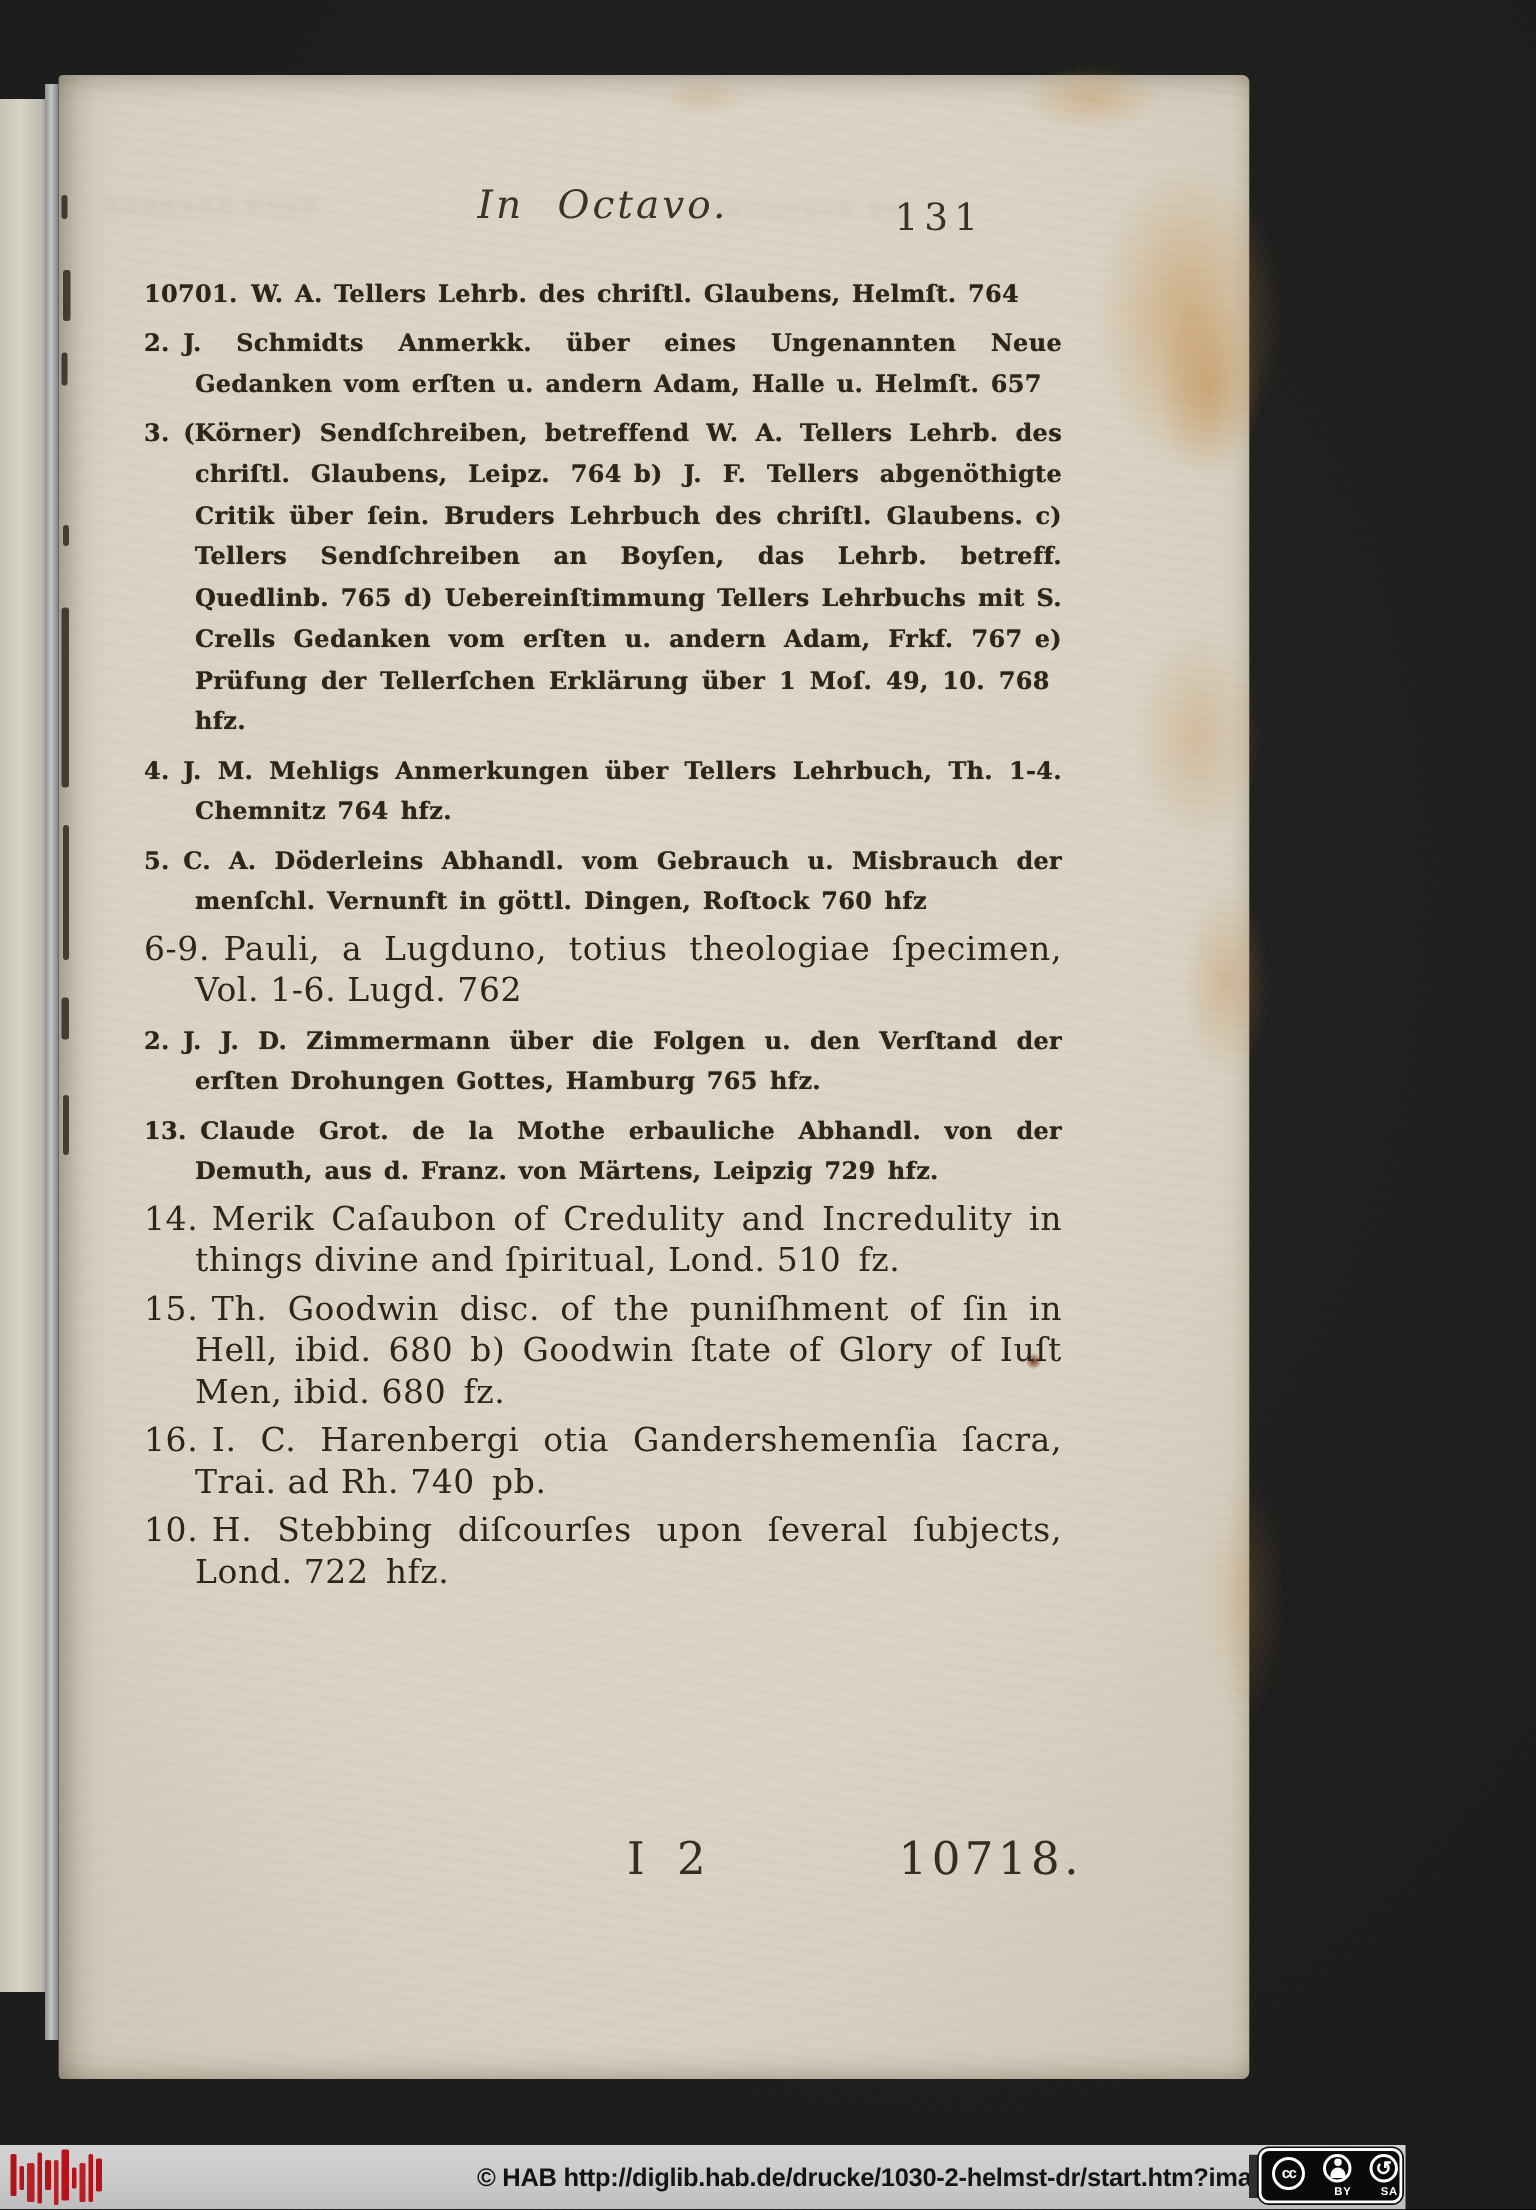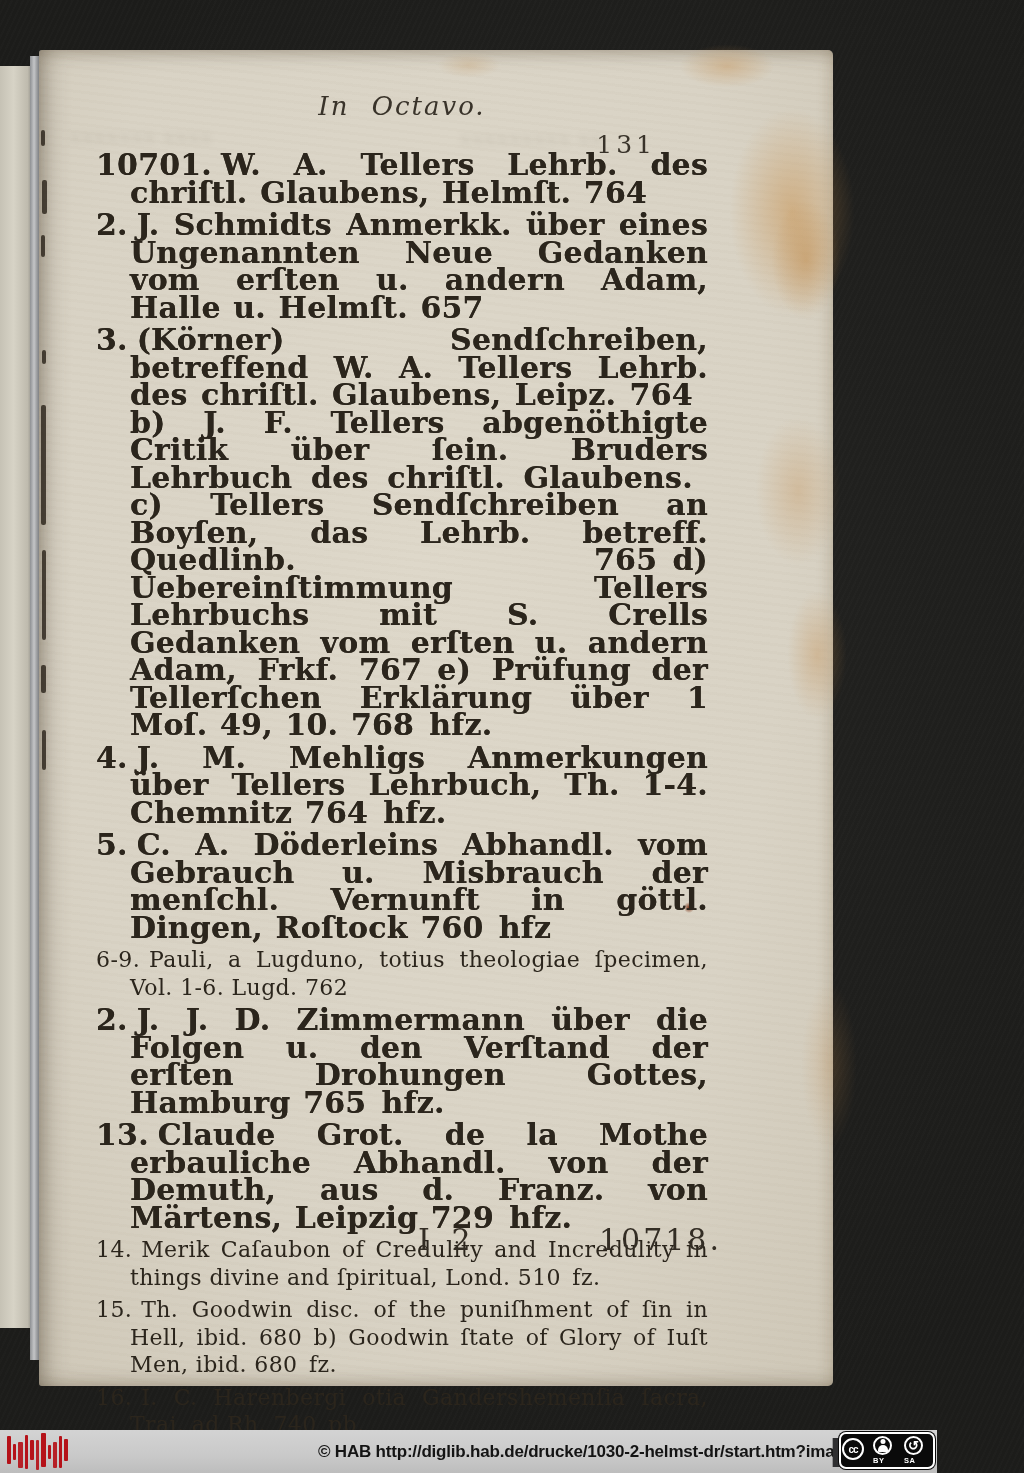--- a/index.html
+++ b/index.html
@@ -38,31 +38,31 @@
       inset -6px 0 18px -8px rgba(140,115,80,.30),
       inset 0 10px 22px -12px rgba(90,75,55,.35),
       inset 0 -10px 22px -12px rgba(90,75,55,.30);
   }
   .stain{position:absolute;border-radius:50%;pointer-events:none;}
   .binding-mark{position:absolute;background:rgba(25,18,10,.72);border-radius:2px;}
   .ghost{position:absolute;filter:blur(3px);opacity:.13;color:#6b6354;
          font-style:italic;font-size:22px;white-space:nowrap;}
   
   .page-inner{position:absolute;left:57px;top:0;width:612px;height:100%;color:var(--ink);}
-  .page-header{position:relative;padding-top:41px;height:36px;}
+  .page-header{position:relative;padding-top:72px;height:36px;}
   .header-title{
     display:block;text-align:center;font-style:italic;font-size:26px;
     letter-spacing:2px;word-spacing:12px;color:#39332a;
   }
   .page-number{
     position:absolute;right:52px;top:80px;font-size:25px;letter-spacing:4px;color:#39332a;
   }
   .entries{margin-top:24px;}
   .entry{
-    font-size:30px;line-height:27.5px;margin-bottom:5px;
+    font-size:16px;line-height:27.5px;margin-bottom:5px;
     text-align:justify;padding-left:34px;text-indent:-34px;
     color:var(--ink);
   }
   .entry .num{margin-right:9px;}
   .fraktur{font-weight:700;letter-spacing:.2px;word-spacing:2px;text-shadow:0 0 .5px rgba(43,37,28,.8);}
   .antiqua{font-weight:400;font-size:22px;letter-spacing:.4px;}
   .page-foot{position:absolute;left:57px;top:1172px;width:612px;height:30px;font-size:30px;color:#332d24;}
   .signature{position:absolute;left:322px;letter-spacing:6px;}
   .catchword{position:absolute;left:503px;letter-spacing:3px;}
   
@@ -84,21 +84,21 @@
     font-size:40px;font-weight:900;color:#2f2f31;letter-spacing:-3px;
     transform:scaleY(1.05);transform-origin:center;
   }
   .cc-badge{
     position:absolute;right:2px;top:2px;width:96px;height:37px;
     background:#0a0a0a;border-radius:7px;
     box-shadow:inset 0 0 0 2px #fff, 0 0 0 1px #0a0a0a;
     display:flex;align-items:flex-start;justify-content:space-evenly;padding-top:4px;
     box-sizing:border-box;
   }
-  .cc-col{display:flex;flex-direction:column;align-items:flex-start;width:28px;}
+  .cc-col{display:flex;flex-direction:column;align-items:flex-end;width:28px;}
   .cc-circle{
     width:19px;height:19px;border:2px solid #fff;border-radius:50%;
     color:#fff;display:flex;align-items:center;justify-content:center;
     font-weight:900;box-sizing:border-box;
   }
   .cc-circle.cc-text{font-size:10px;letter-spacing:-1px;margin-top:2px;width:22px;height:22px;}
   .by-glyph{position:relative;}
   .by-glyph::before{
     content:"";position:absolute;top:1px;left:50%;transform:translateX(-50%);
     width:5px;height:5px;background:#fff;border-radius:50%;

